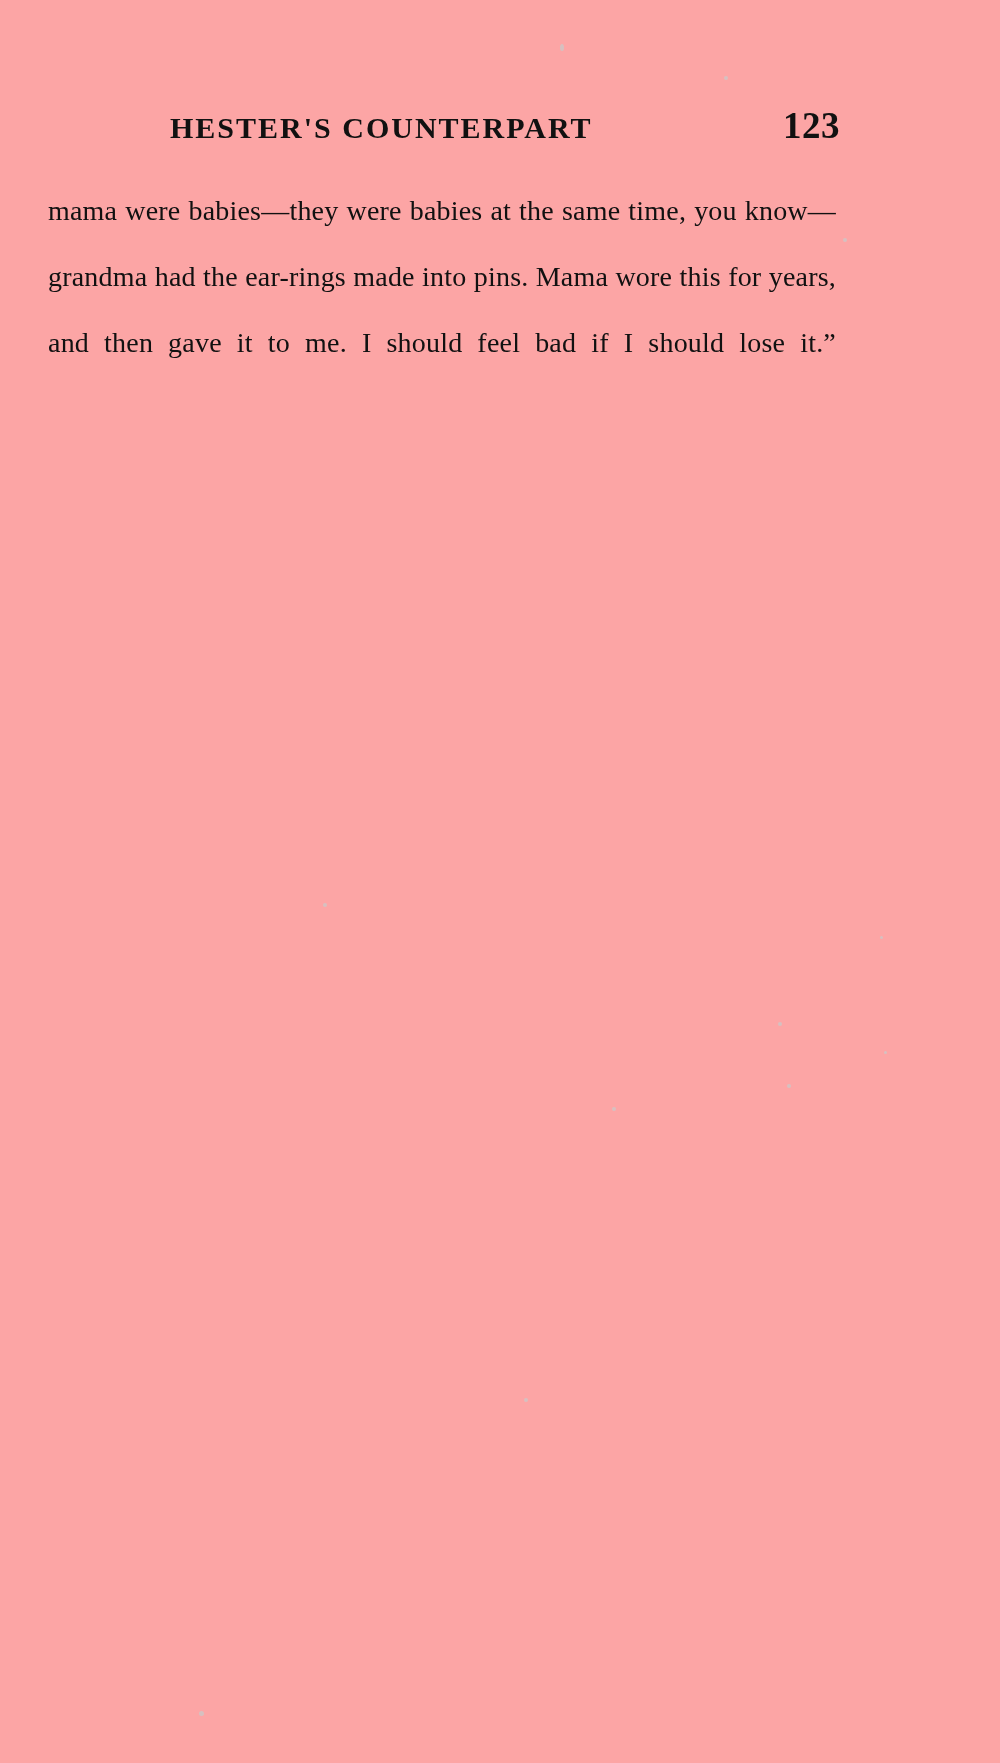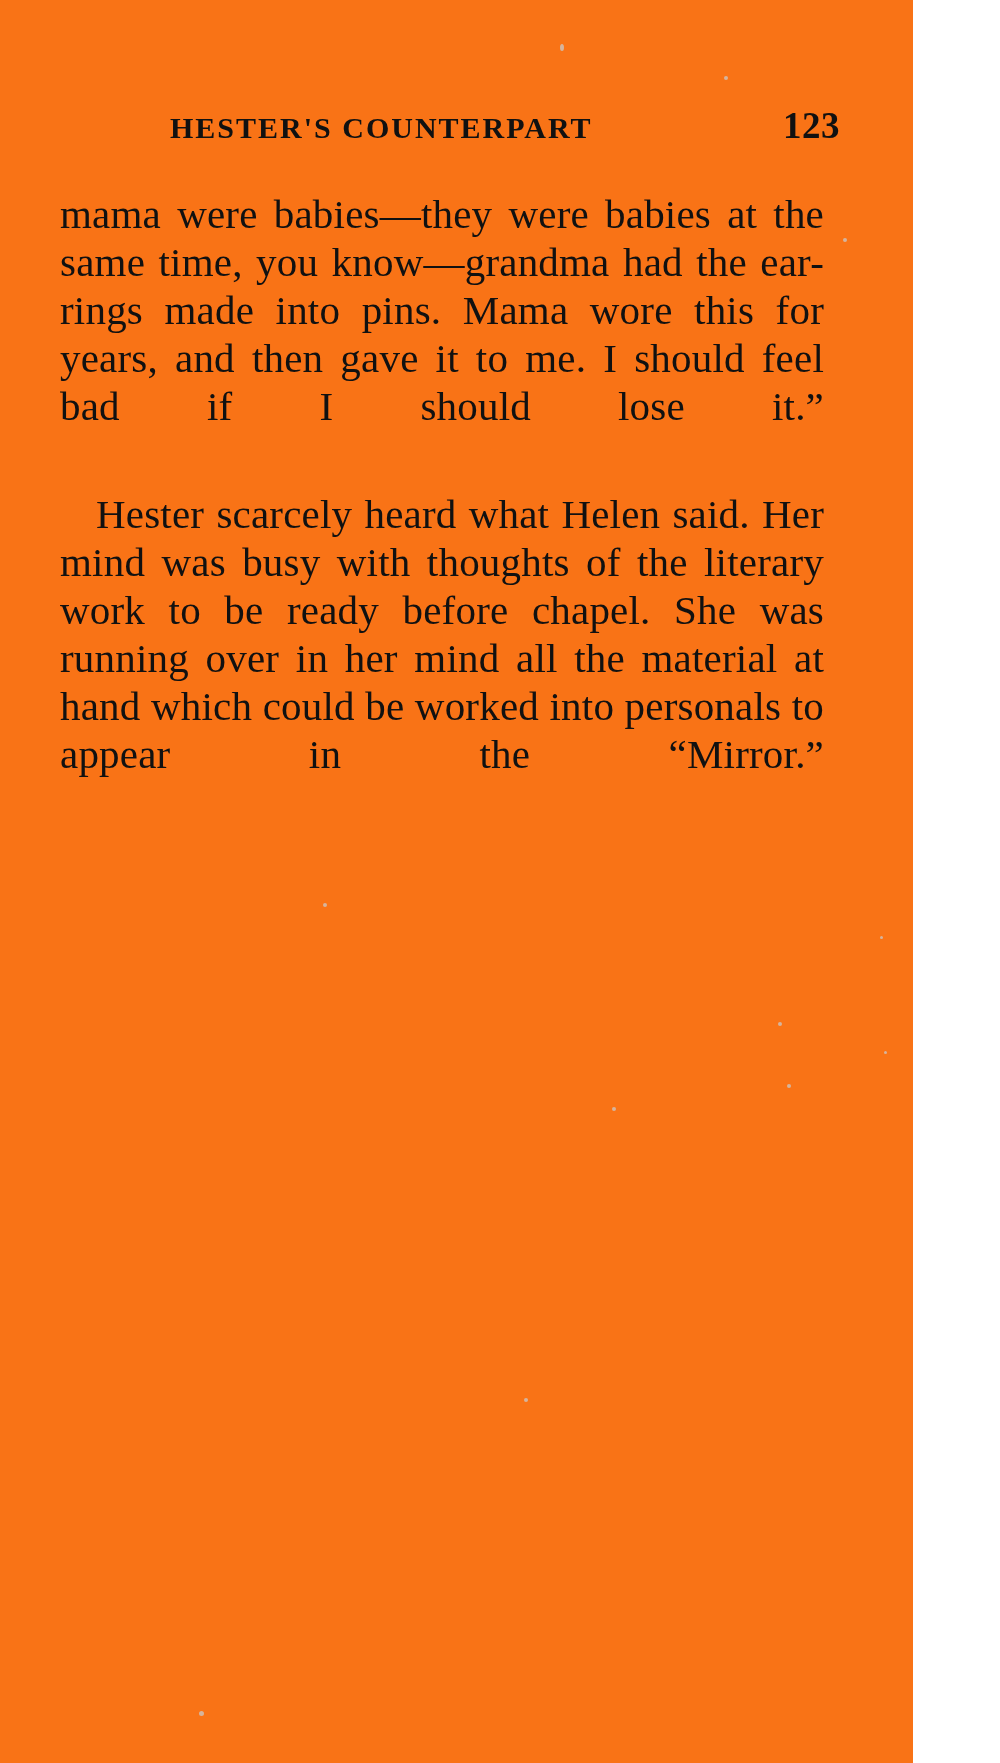--- a/index.html
+++ b/index.html
@@ -12,23 +12,23 @@
     height: 1763px;
     position: relative;
     font-family: "Liberation Serif", serif;
     color: #111111;
     overflow: hidden;
   }
   .page {
     position: absolute;
     top: 0;
     left: 0;
-    width: 913px;
+    width: 1000px;
     height: 1763px;
-    background: #f97316;
+    background: #fca5a5;
   }
   .running-head {
     position: absolute;
     top: 104px;
     left: 170px;
     width: 670px;
     display: flex;
     align-items: baseline;
     justify-content: space-between;
   }
@@ -45,23 +45,23 @@
     font-weight: 700;
     letter-spacing: 0.5px;
   }
   .body-text {
     position: absolute;
     top: 178px;
     left: 48px;
     width: 788px;
   }
   .para {
-    margin: 12px;
-    font-size: 41px;
-    line-height: 48px;
+    margin: 0;
+    font-size: 28px;
+    line-height: 66px;
     text-align: justify;
     text-justify: inter-word;
     letter-spacing: 0.2px;
   }
   .para.indent {
     text-indent: 36px;
   }
   .para + .para {
     margin-top: 0px;
   }
@@ -83,21 +83,20 @@
 
 <div class="page">
 
   <div class="running-head">
     <span class="head-title">HESTER'S COUNTERPART</span>
     <span class="head-folio">123</span>
   </div>
 
   <div class="body-text">
     <p class="para">mama were babies—they were babies at the same time, you know—grandma had the ear-rings made into pins.  Mama wore this for years, and then gave it to me.  I should feel bad if I should lose it.”</p>
-    <p class="para indent">Hester scarcely heard what Helen said.  Her mind was busy with thoughts of the literary work to be ready before chapel.  She was running over in her mind all the material at hand which could be worked into personals to appear in the “Mirror.”</p>
   </div>
 
   <span class="speck" style="left:560px; top:44px; width:4px; height:7px;"></span>
   <span class="speck" style="left:724px; top:76px; width:4px; height:4px;"></span>
   <span class="speck" style="left:843px; top:238px; width:4px; height:4px;"></span>
   <span class="speck" style="left:323px; top:903px; width:4px; height:4px;"></span>
   <span class="speck" style="left:880px; top:936px; width:3px; height:3px;"></span>
   <span class="speck" style="left:778px; top:1022px; width:4px; height:4px;"></span>
   <span class="speck" style="left:884px; top:1051px; width:3px; height:3px;"></span>
   <span class="speck" style="left:787px; top:1084px; width:4px; height:4px;"></span>

